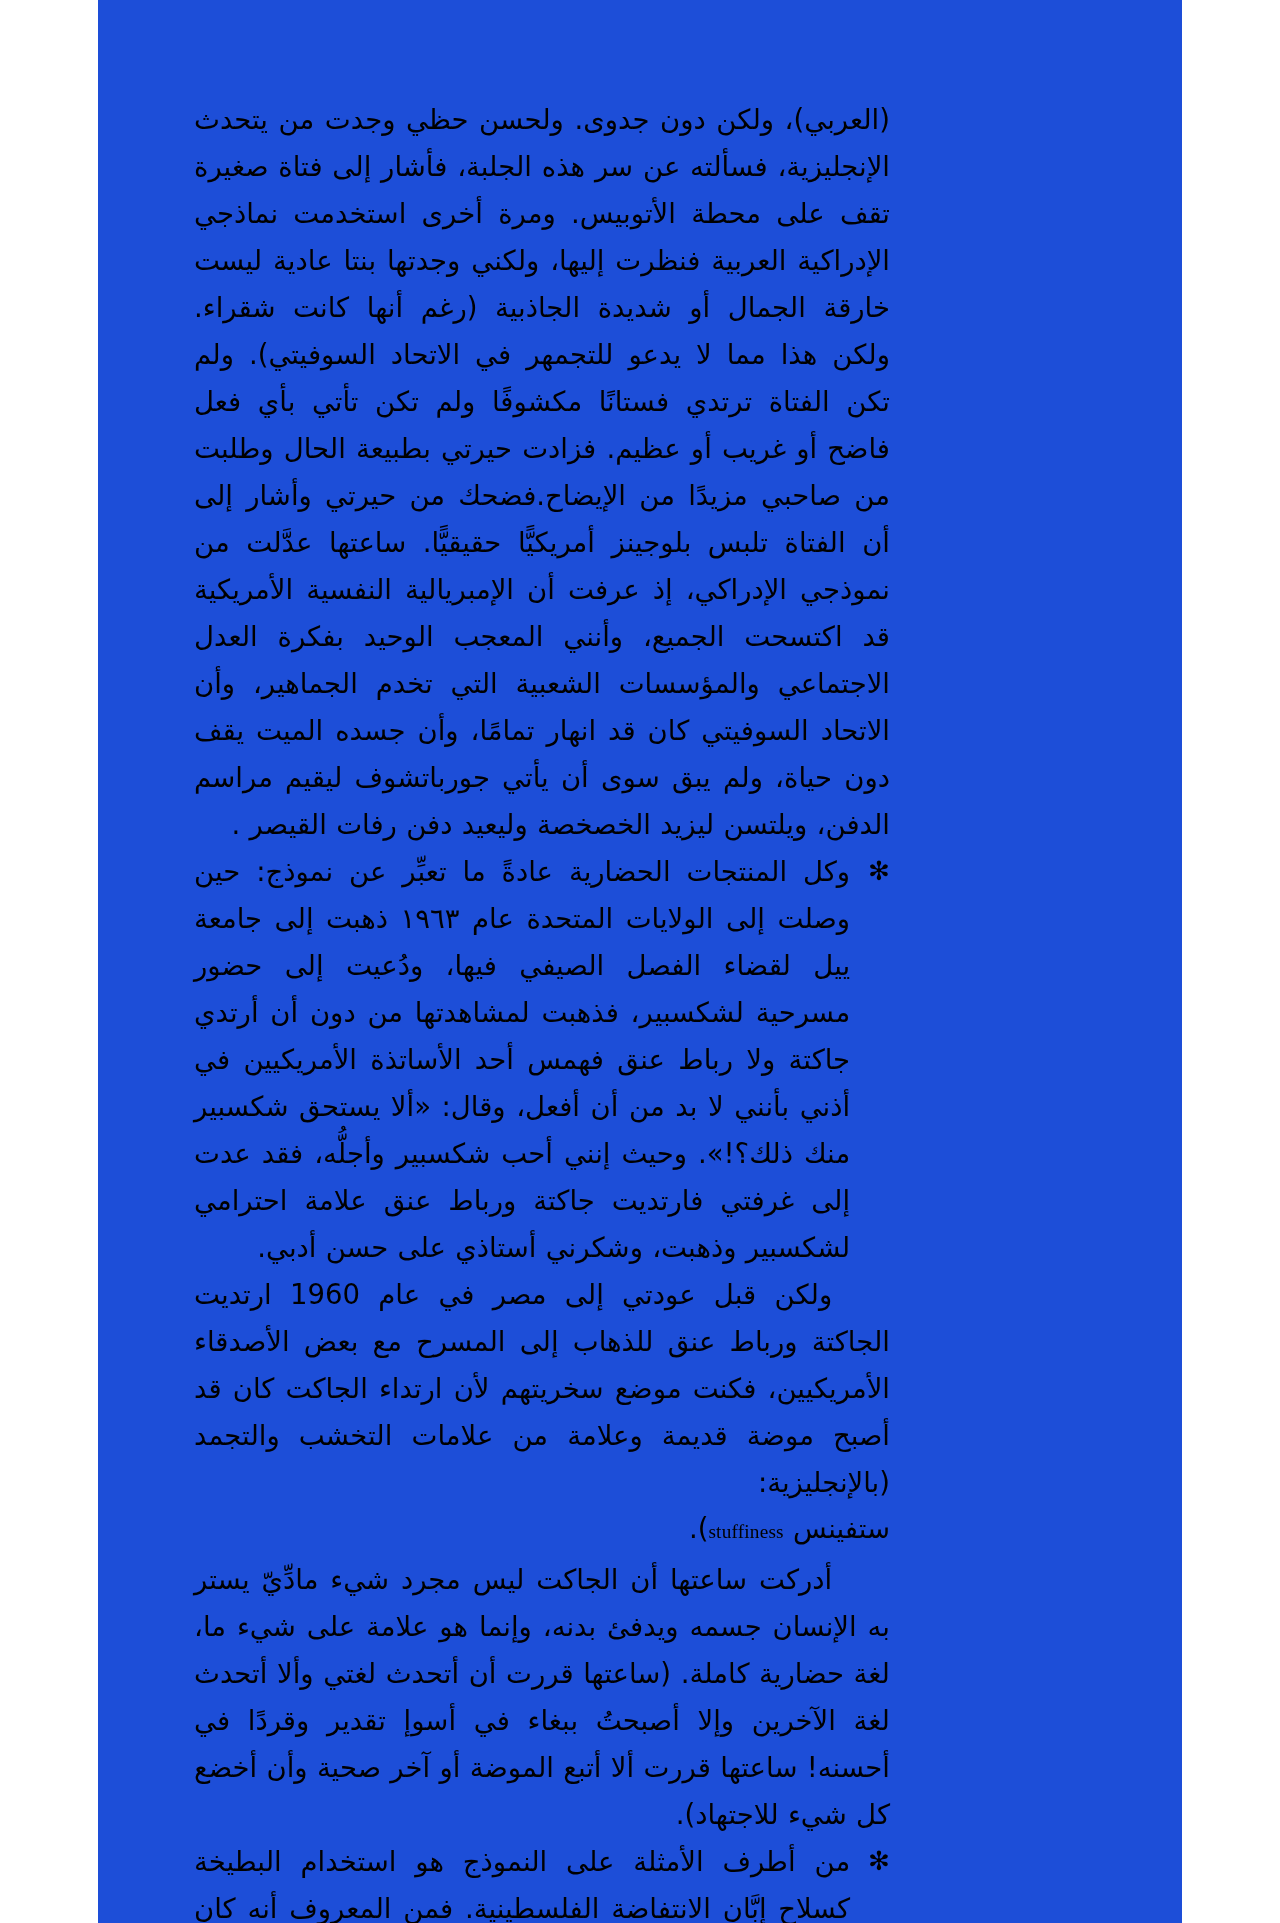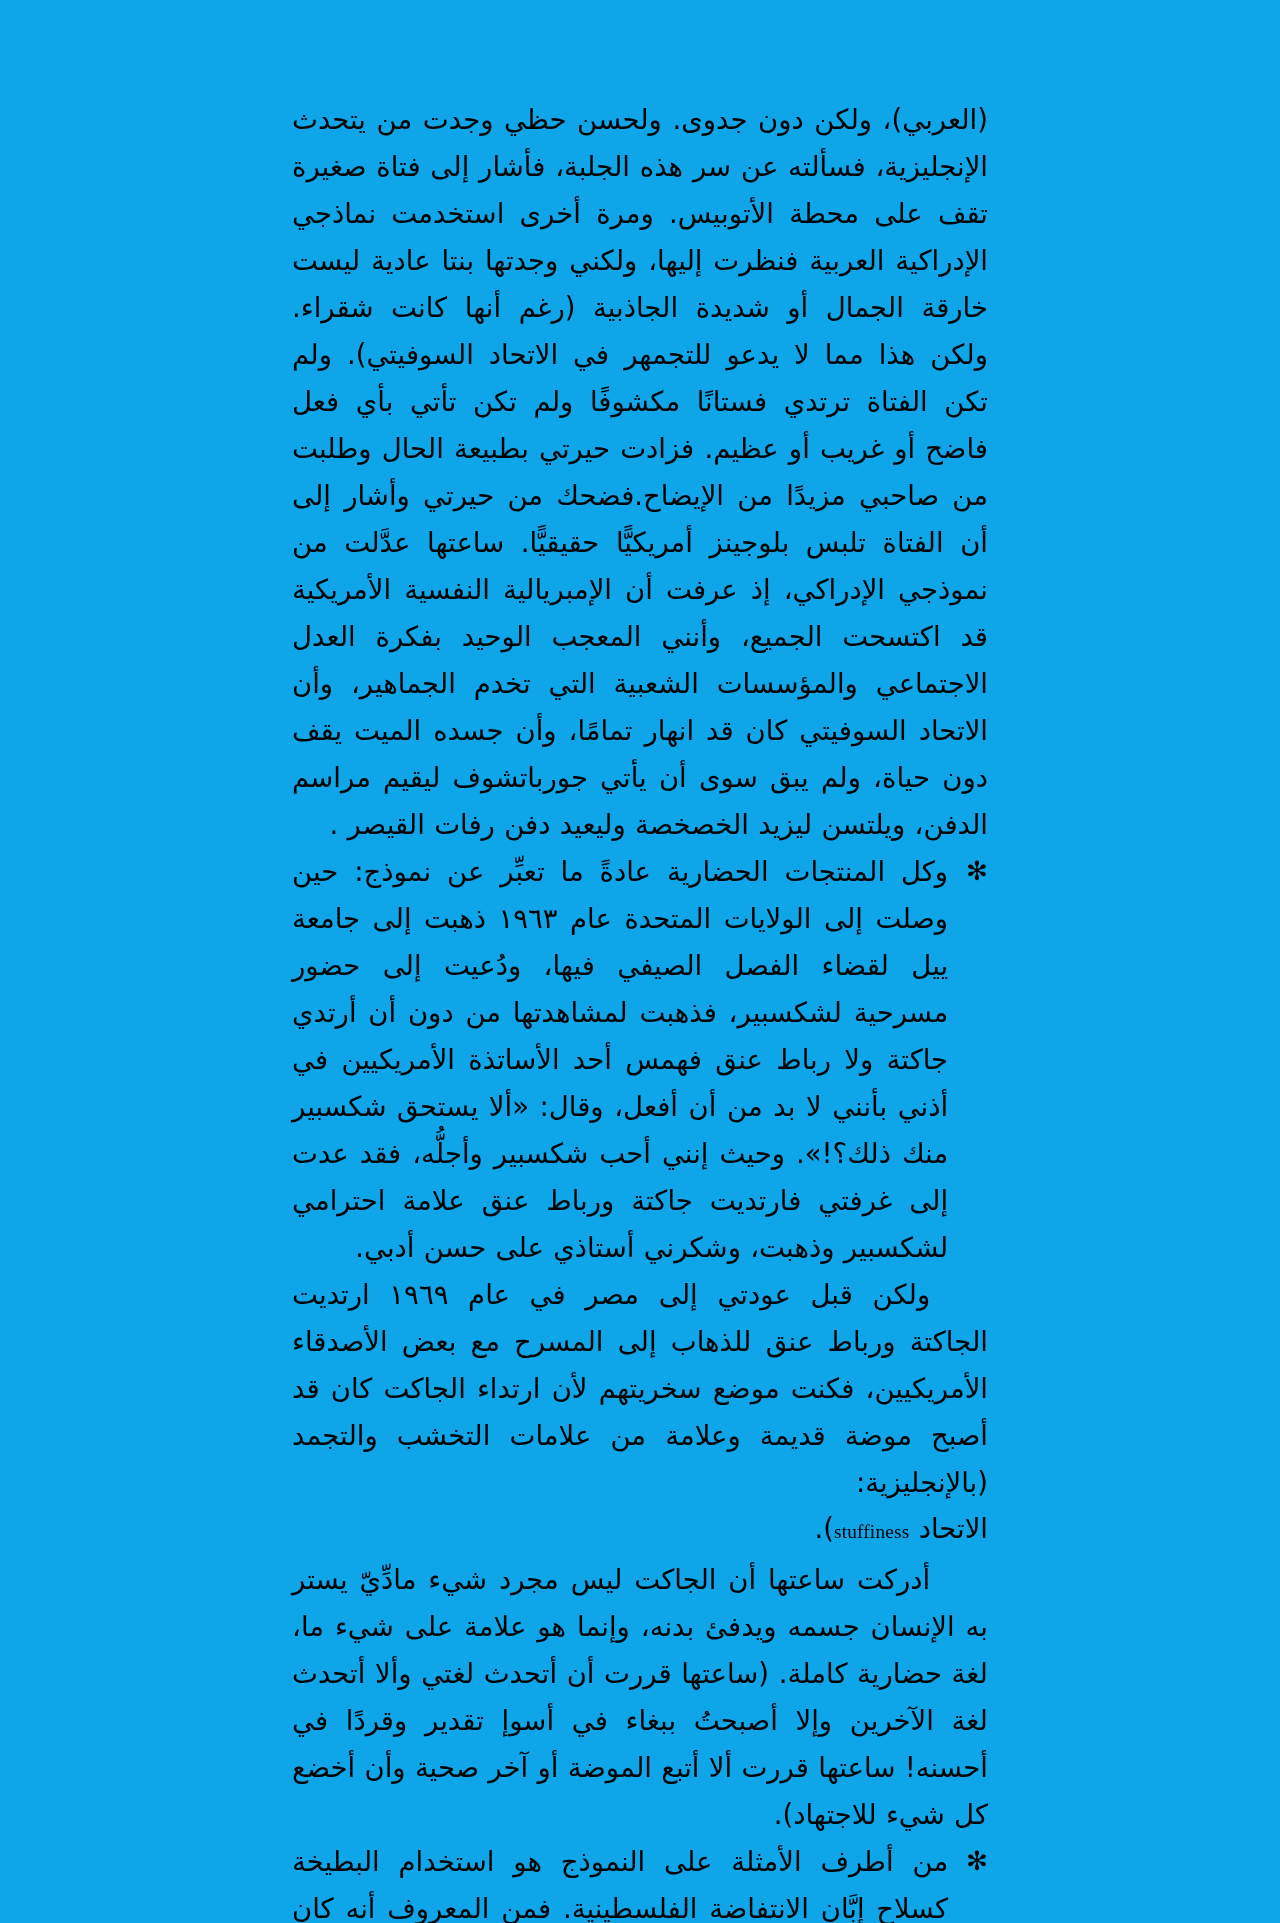--- a/index.html
+++ b/index.html
@@ -4,24 +4,24 @@
 <title>Arabic Book Page</title>
 <style>
   html, body {
     margin: 0;
     padding: 0;
     background: #ffffff;
   }
 
   .page {
     position: relative;
-    width: 1280px;
+    width: 1084px;
     height: 1923px;
     margin: 0 auto;
-    background: #0ea5e9;
+    background: #1d4ed8;
     box-sizing: border-box;
     overflow: hidden;
   }
 
   .text-column {
     position: absolute;
     top: 96px;
     right: 292px;
     left: 292px;
     width: 696px;
@@ -99,23 +99,23 @@
 
 <div class="page">
   <div class="text-column">
 
     <p class="para continued">(العربي)، ولكن دون جدوى. ولحسن حظي وجدت من يتحدث الإنجليزية، فسألته عن سر هذه الجلبة، فأشار إلى فتاة صغيرة تقف على محطة الأتوبيس. ومرة أخرى استخدمت نماذجي الإدراكية العربية فنظرت إليها، ولكني وجدتها بنتا عادية ليست خارقة الجمال أو شديدة الجاذبية (رغم أنها كانت شقراء. ولكن هذا مما لا يدعو للتجمهر في الاتحاد السوفيتي). ولم تكن الفتاة ترتدي فستانًا مكشوفًا ولم تكن تأتي بأي فعل فاضح أو غريب أو عظيم. فزادت حيرتي بطبيعة الحال وطلبت من صاحبي مزيدًا من الإيضاح.فضحك من حيرتي وأشار إلى أن الفتاة تلبس بلوجينز أمريكيًّا حقيقيًّا. ساعتها عدَّلت من نموذجي الإدراكي، إذ عرفت أن الإمبريالية النفسية الأمريكية قد اكتسحت الجميع، وأنني المعجب الوحيد بفكرة العدل الاجتماعي والمؤسسات الشعبية التي تخدم الجماهير، وأن الاتحاد السوفيتي كان قد انهار تمامًا، وأن جسده الميت يقف دون حياة، ولم يبق سوى أن يأتي جورباتشوف ليقيم مراسم الدفن، ويلتسن ليزيد الخصخصة وليعيد دفن رفات القيصر .</p>
 
     <p class="para bulleted">
       <span class="star">✻</span><span>وكل المنتجات الحضارية عادةً ما تعبِّر عن نموذج: حين وصلت إلى الولايات المتحدة عام ١٩٦٣ ذهبت إلى جامعة ييل لقضاء الفصل الصيفي فيها، ودُعيت إلى حضور مسرحية لشكسبير، فذهبت لمشاهدتها من دون أن أرتدي جاكتة ولا رباط عنق فهمس أحد الأساتذة الأمريكيين في أذني بأنني لا بد من أن أفعل، وقال: «ألا يستحق شكسبير منك ذلك؟!». وحيث إنني أحب شكسبير وأجلُّه، فقد عدت إلى غرفتي فارتديت جاكتة ورباط عنق علامة احترامي لشكسبير وذهبت، وشكرني أستاذي على حسن أدبي.</span>
     </p>
 
-    <p class="para indented">ولكن قبل عودتي إلى مصر في عام ١٩٦٩ ارتديت الجاكتة ورباط عنق للذهاب إلى المسرح مع بعض الأصدقاء الأمريكيين، فكنت موضع سخريتهم لأن ارتداء الجاكت كان قد أصبح موضة قديمة وعلامة من علامات التخشب والتجمد (بالإنجليزية:</p>
+    <p class="para indented">ولكن قبل عودتي إلى مصر في عام 1960 ارتديت الجاكتة ورباط عنق للذهاب إلى المسرح مع بعض الأصدقاء الأمريكيين، فكنت موضع سخريتهم لأن ارتداء الجاكت كان قد أصبح موضة قديمة وعلامة من علامات التخشب والتجمد (بالإنجليزية:</p>
 
-    <p class="para tight"><span>الاتحاد </span><span class="latin">stuffiness</span><span>).</span></p>
+    <p class="para tight"><span>ستفينس </span><span class="latin">stuffiness</span><span>).</span></p>
 
     <div class="blockgap"></div>
 
     <p class="para indented">أدركت ساعتها أن الجاكت ليس مجرد شيء مادِّيّ يستر به الإنسان جسمه ويدفئ بدنه، وإنما هو علامة على شيء ما، لغة حضارية كاملة. (ساعتها قررت أن أتحدث لغتي وألا أتحدث لغة الآخرين وإلا أصبحتُ ببغاء في أسوإ تقدير وقردًا في أحسنه! ساعتها قررت ألا أتبع الموضة أو آخر صحية وأن أخضع كل شيء للاجتهاد).</p>
 
     <p class="para bulleted">
       <span class="star">✻</span><span>من أطرف الأمثلة على النموذج هو استخدام البطيخة كسلاح إبَّان الانتفاضة الفلسطينية. فمن المعروف أنه كان من المحظور على الفلسطينيين، رفع العَلَم الفلسطيني، وكانت القوات الإسرائيلية تقبض على أي فلسطيني يفعل ذلك. فكان</span>
     </p>
 
   </div>

